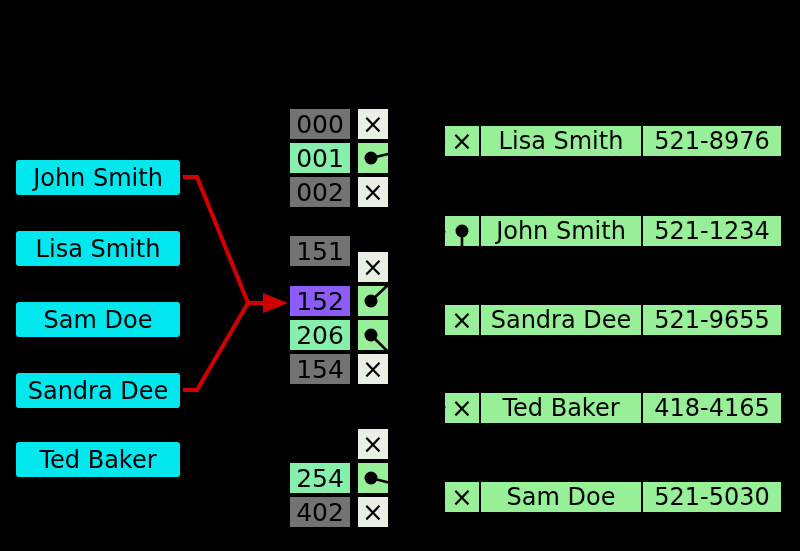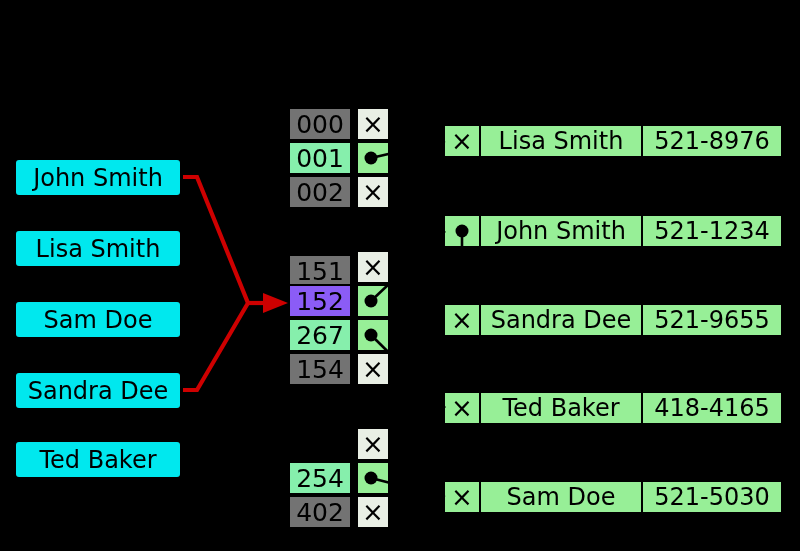--- a/index.html
+++ b/index.html
@@ -63,32 +63,32 @@
       <span>001</span>
     </div>
   <div class="cell ptr greencell" style="top:141px"></div>
   <div class="cell idx" style="top:175px">
       <span>002</span>
     </div>
   <div class="cell ptr" style="top:175px">
       <span>×</span>
     </div>
 
-  <div class="cell idx" style="top:254px">
+  <div class="cell idx" style="top:234px">
       <span>151</span>
     </div>
   <div class="cell ptr" style="top:250px">
       <span>×</span>
     </div>
   <div class="cell idx redcell" style="top:284px">
       <span>152</span>
     </div>
   <div class="cell ptr greencell" style="top:284px"></div>
   <div class="cell idx purple" style="top:318px">
-      <span>267</span>
+      <span>206</span>
     </div>
   <div class="cell ptr greencell" style="top:318px"></div>
   <div class="cell idx" style="top:352px">
       <span>154</span>
     </div>
   <div class="cell ptr" style="top:352px">
       <span>×</span>
     </div>
 
   <div class="cell ptr" style="top:427px">

